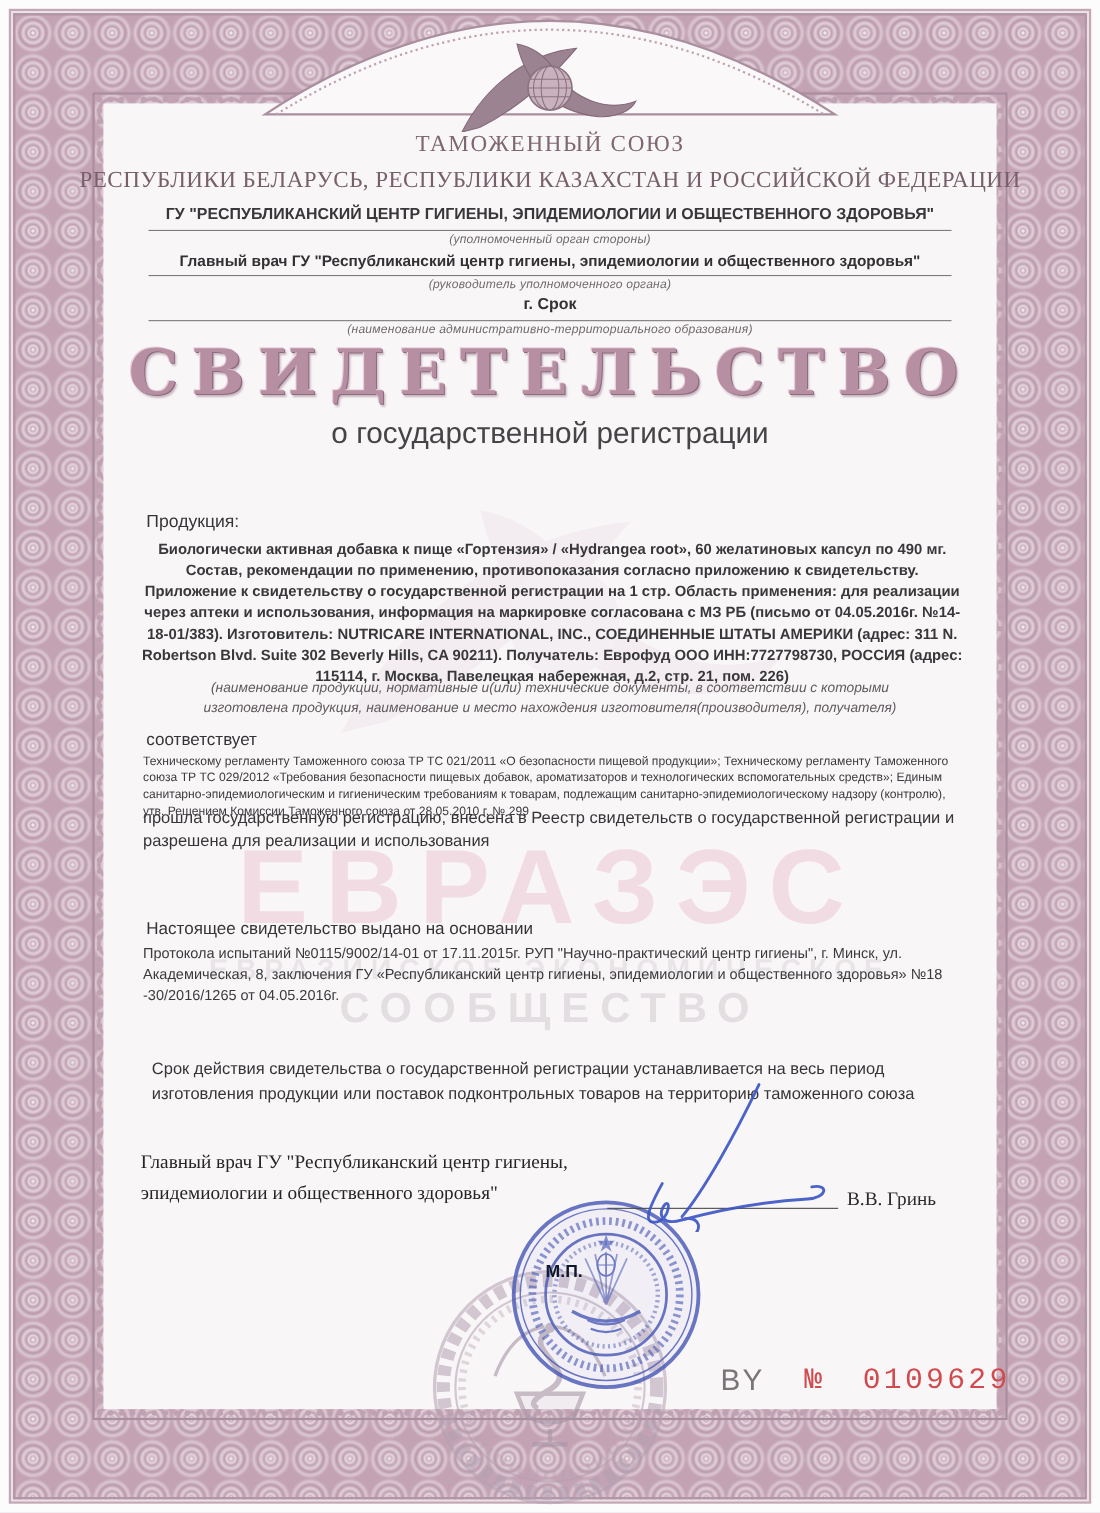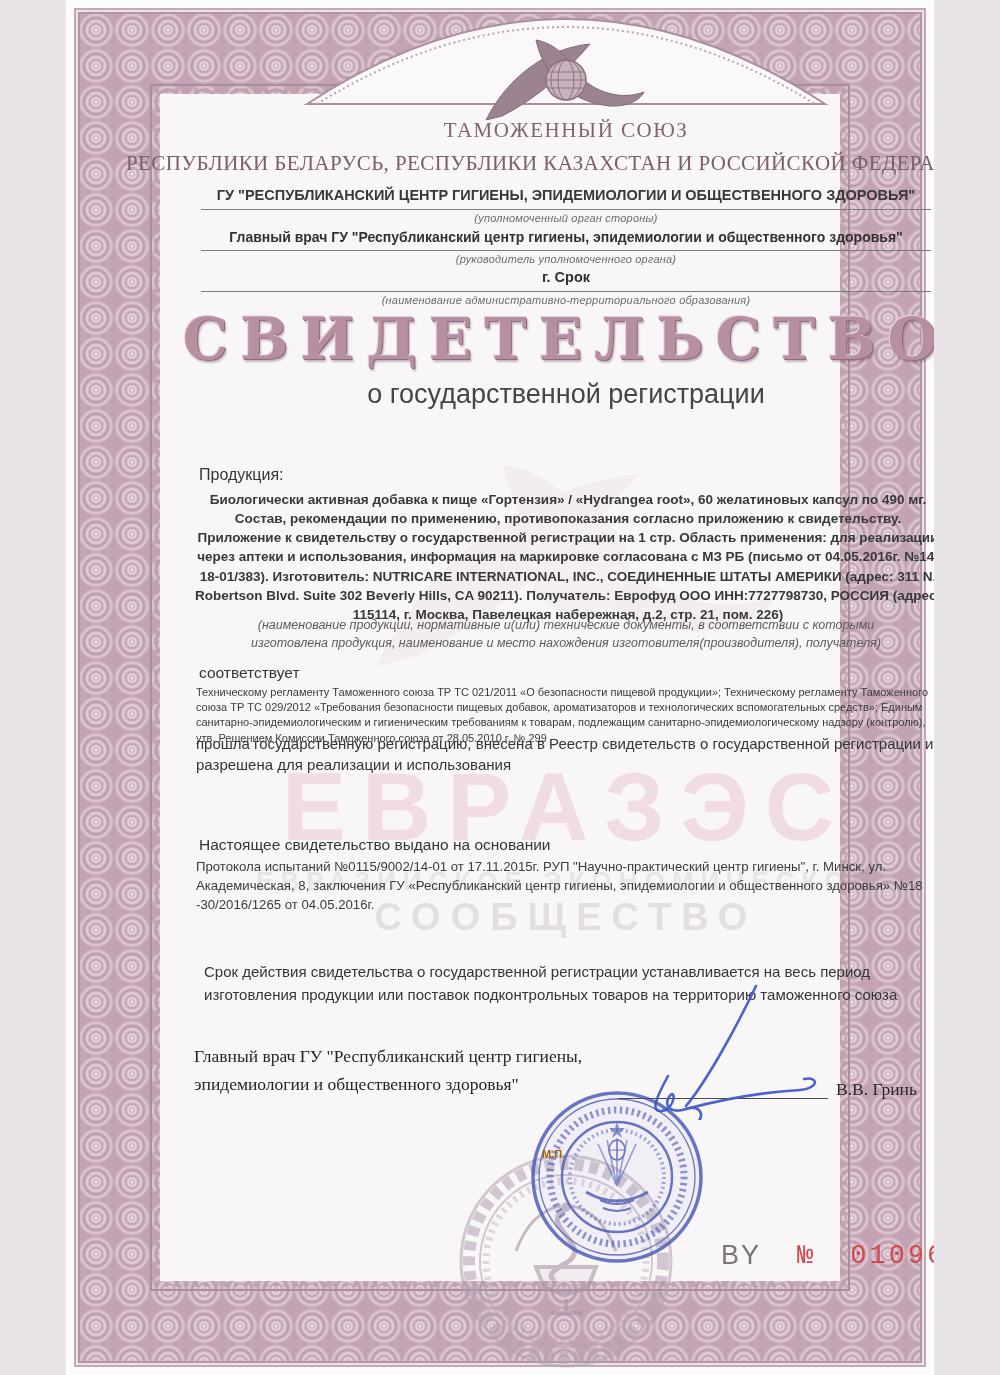--- a/index.html
+++ b/index.html
@@ -1,17 +1,17 @@
 <!DOCTYPE html>
 <html><head>
 <meta charset="utf-8">
 <style>
   html,body{margin:0;padding:0;background:#e9e4e7;}
   .page{
-    position:relative;width:868px;height:1375px;margin:0 auto;
+    position:relative;width:1000px;height:1375px;margin:0 auto;
     background:#fdfcfd;overflow:hidden;
     font-family:"Liberation Sans",sans-serif;color:#3a3a3c;
   }
   
   .band{
     position:absolute;inset:12px;z-index:1;
     background-color:#c8acba;
     background-image:
       radial-gradient(circle at 50% 50%, #f0e6eb 1px, #c9adbb 2px, #e8dae1 4px, #bf9fb0 6px, #e3d3db 9px, #b896a8 12px, #ddc9d3 15px, #c3a3b3 18px),
       radial-gradient(circle at 0% 0%, #f0e6eb 1px, #c9adbb 2px, #e8dae1 4px, #bf9fb0 6px, #e3d3db 9px, #b896a8 12px, #ddc9d3 15px, #c3a3b3 18px);
@@ -55,21 +55,21 @@
   .reg-text{top:733px;left:130px;width:742px;font-size:15px;line-height:1.42;color:#353537;}
   .basis-label{top:836px;left:133px;}
   .basis-text{top:857px;left:130px;width:750px;font-size:13.2px;line-height:1.44;}
   .validity{top:961px;left:138px;width:700px;font-size:15px;line-height:1.52;color:#353537;}
   
   .signer-title{top:1042px;left:128px;width:400px;font-size:17.5px;line-height:1.6;color:#252525;}
   .sig-line{top:1098px;left:552px;width:210px;border-top:1.5px solid #4c4c4c;z-index:8;}
   .signer-name{top:1079px;left:770px;font-size:17.5px;color:#2a2a2a;z-index:8;}
   .sig-svg{position:absolute;left:540px;top:980px;z-index:9;}
   .seal{position:absolute;left:462px;top:1088px;z-index:7;}
-  .mp{top:1148px;left:476px;font-size:11px;font-weight:bold;color:#a16207;z-index:10;}
+  .mp{top:1148px;left:496px;font-size:16px;font-weight:bold;color:#0f172a;z-index:10;}
   .rosette{position:absolute;left:388px;top:1148px;z-index:5;}
   
   .serial{top:1240px;left:655px;width:240px;display:flex;align-items:center;gap:36px;z-index:8;}
   .serial .pfx{font-size:27px;color:#7b7478;letter-spacing:2px;}
   .serial .no{font-family:"Liberation Mono","DejaVu Sans Mono",monospace;font-size:27px;color:#d14a4e;letter-spacing:1px;}
   .serial .num{font-family:"Liberation Mono","DejaVu Sans Mono",monospace;font-size:27px;color:#d14a4e;letter-spacing:3px;}
   
   .wm{z-index:5;pointer-events:none;}
   .wm1{top:752px;left:100px;width:800px;text-align:center;font-size:96px;font-weight:bold;
        color:rgba(224,160,180,.30);letter-spacing:16px;}
@@ -110,21 +110,21 @@
     </g>
     <circle cx="88" cy="44" r="20" fill="#c7b2bd" stroke="#8d7380" stroke-width="1.5"></circle>
     <g fill="none" stroke="#8d7380" stroke-width="1">
       <ellipse cx="88" cy="44" rx="8" ry="20"></ellipse>
       <ellipse cx="88" cy="44" rx="15" ry="20"></ellipse>
       <path d="M70,36 H106 M68,44 H108 M70,52 H106"></path>
     </g>
   </svg>
 
   <div class="abs ctr serif union">ТАМОЖЕННЫЙ СОЮЗ</div>
-  <div class="abs serif countries" style="text-align:left">РЕСПУБЛИКИ БЕЛАРУСЬ, РЕСПУБЛИКИ КАЗАХСТАН И РОССИЙСКОЙ ФЕДЕРАЦИИ</div>
+  <div class="abs serif countries" style="text-align:center">РЕСПУБЛИКИ БЕЛАРУСЬ, РЕСПУБЛИКИ КАЗАХСТАН И РОССИЙСКОЙ ФЕДЕРАЦИИ</div>
   <div class="abs ctr authority">ГУ "РЕСПУБЛИКАНСКИЙ ЦЕНТР ГИГИЕНЫ, ЭПИДЕМИОЛОГИИ И ОБЩЕСТВЕННОГО ЗДОРОВЬЯ"</div>
   <div class="rule" style="top:209px;left:135px;width:730px;"></div>
   <div class="abs ctr cap" style="top:212px;">(уполномоченный орган стороны)</div>
   <div class="abs ctr head-official">Главный врач ГУ "Республиканский центр гигиены, эпидемиологии и общественного здоровья"</div>
   <div class="rule" style="top:250px;left:135px;width:730px;"></div>
   <div class="abs ctr cap" style="top:253px;">(руководитель уполномоченного органа)</div>
   <div class="abs ctr city">г. Срок</div>
   <div class="rule" style="top:291px;left:135px;width:730px;"></div>
   <div class="abs ctr cap" style="top:294px;">(наименование административно-территориального образования)</div>
 

